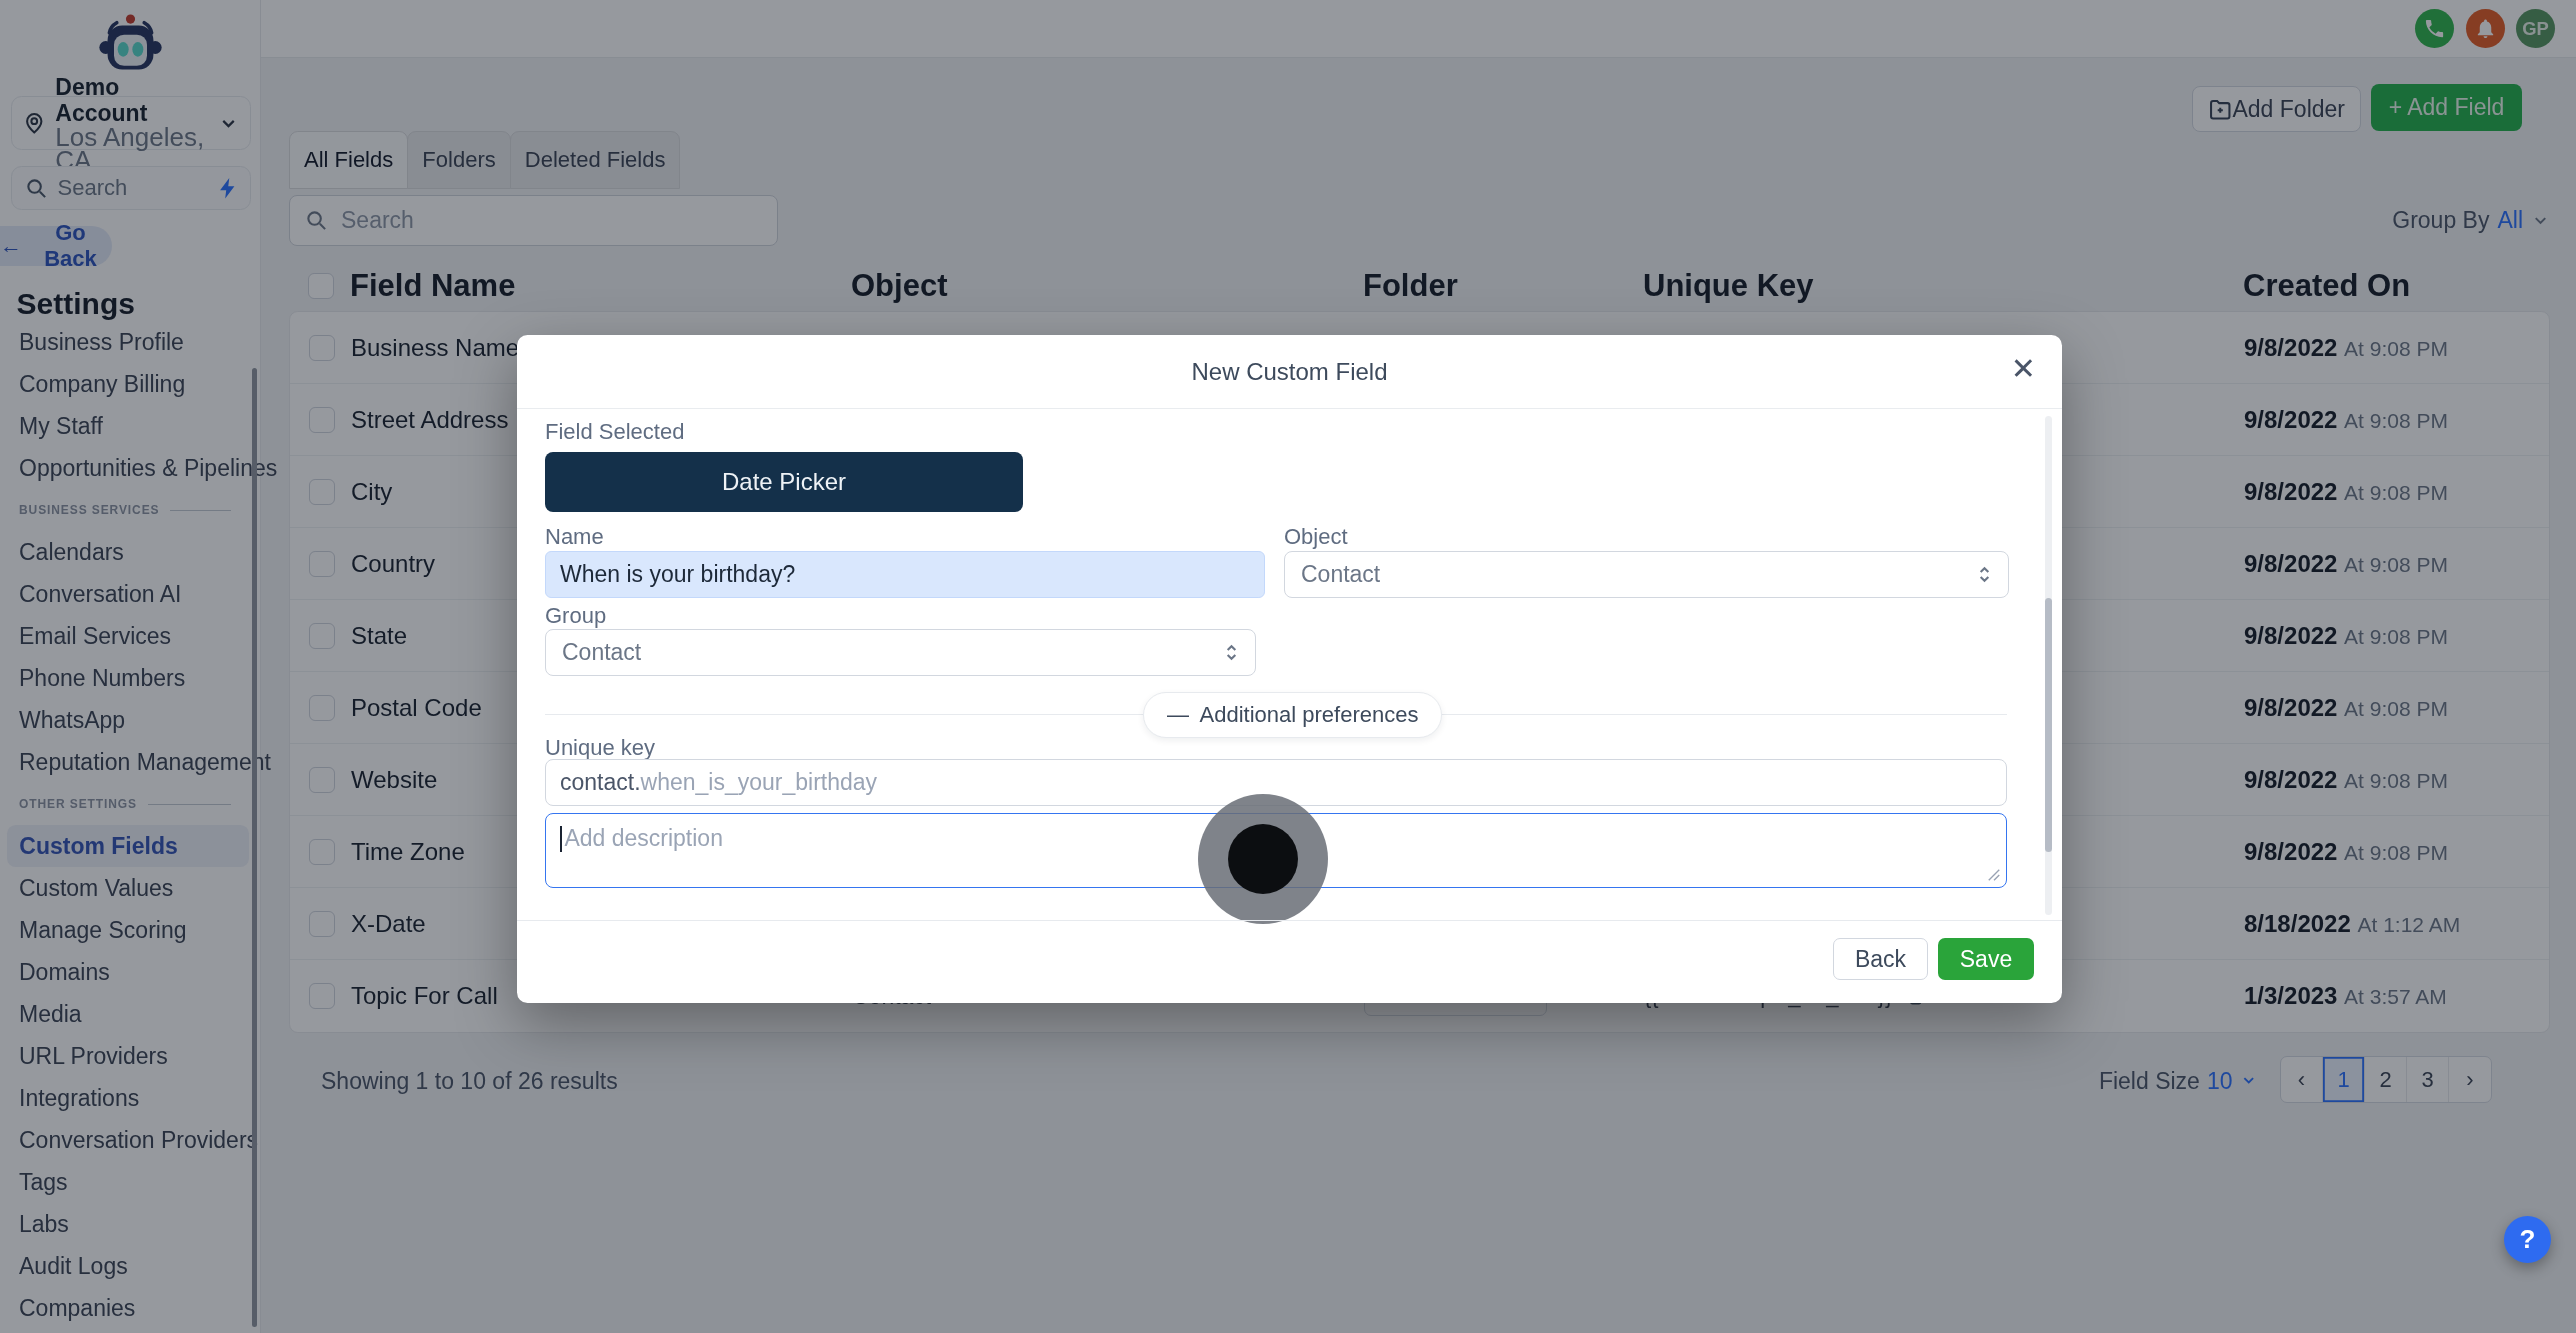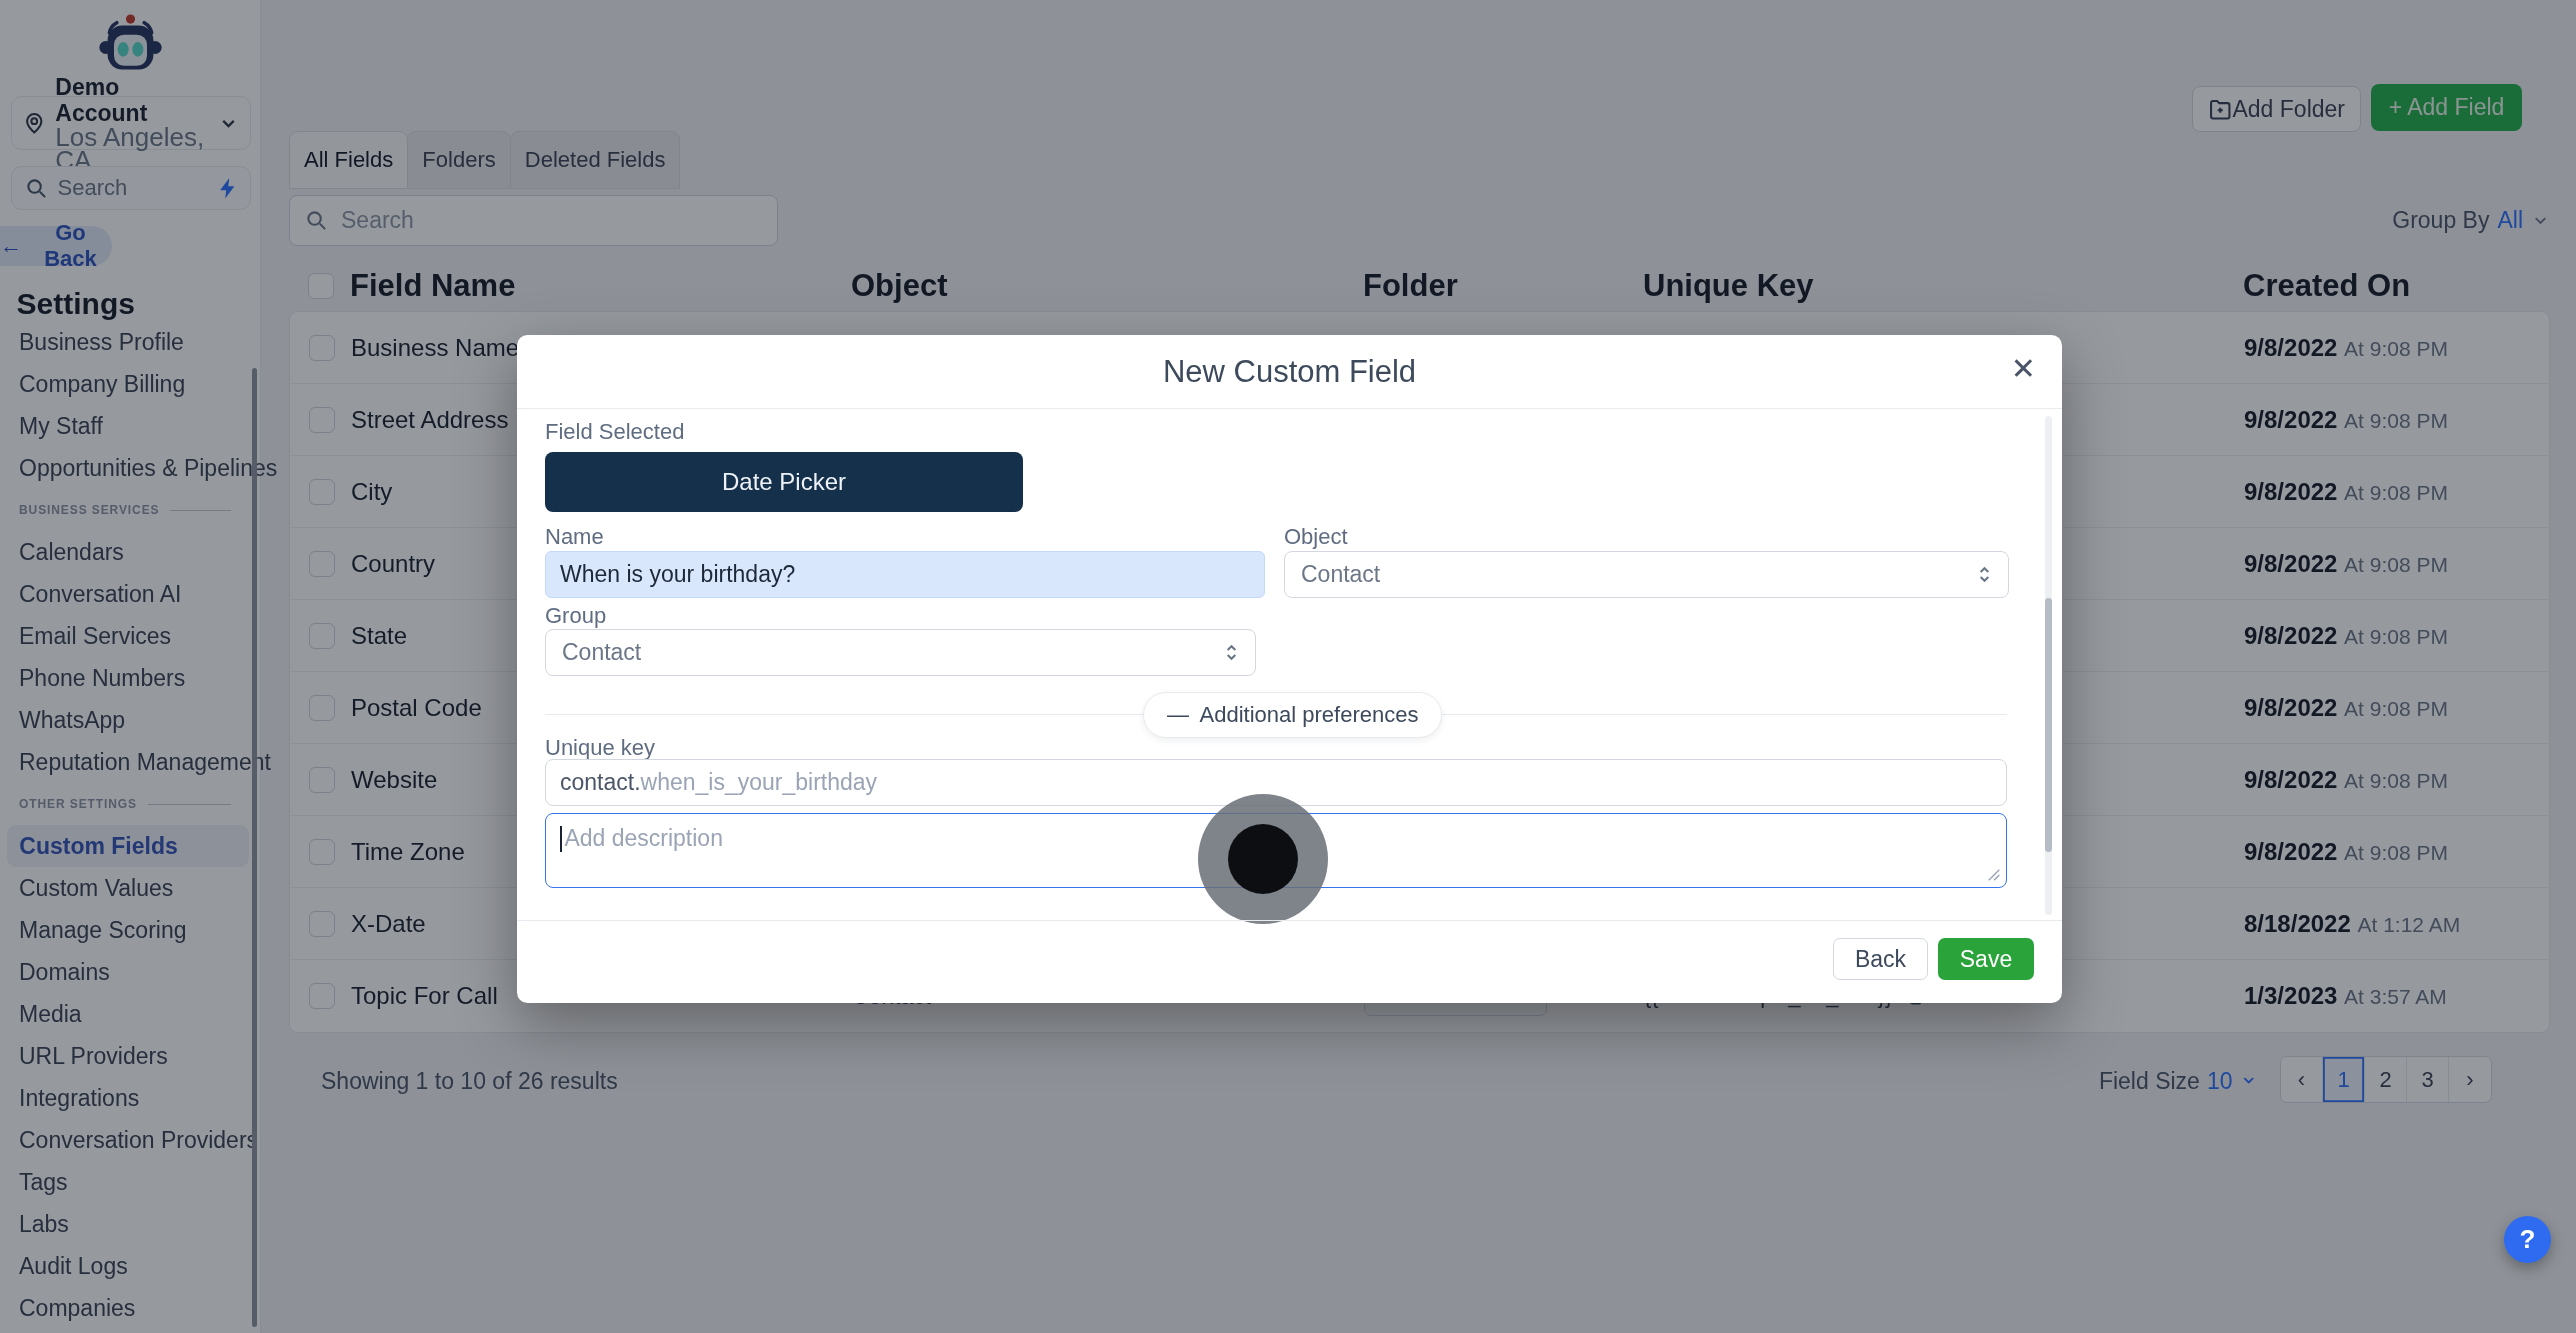--- a/index.html
+++ b/index.html
@@ -107,21 +107,21 @@
               font-size:22px; color:#3a4354; border-right:0.9px solid #e6e8eb; cursor:pointer; }
   .page-btn:last-child { border-right:none; }
   .page-btn.active { box-shadow:inset 0 0 0 1.8px #2970ff; background:#ecf3ff; color:#2970ff; }
 
   
   .overlay { position:fixed; inset:0; background:rgba(16,22,34,0.44); z-index:40; }
   .modal { position:absolute; left:517px; top:335px; width:1545px; height:668px;
            background:#fff; border-radius:10.5px; box-shadow:0 21px 61px rgba(0,0,0,.35); z-index:50; }
   .m-head { position:relative; height:74px; border-bottom:0.9px solid #e9ecef; }
   .m-title { position:absolute; left:0; right:0; top:0; height:74px; display:flex;
-             align-items:center; justify-content:center; font-size:31px; font-weight:500; color:#3d4a5c; }
+             align-items:center; justify-content:center; font-size:24px; font-weight:500; color:#3d4a5c; }
   .m-close { position:absolute; right:26px; top:19px; font-size:30px; color:#4a5568;
              background:none; border:none; cursor:pointer; font-family:inherit; line-height:1; }
   .m-label { position:absolute; font-size:22px; color:#5f6c81; }
   .dp-btn { position:absolute; left:28px; top:117px; width:478px; height:60px;
             background:#14304a; border:none; border-radius:8px; color:#eef2f6;
             font-size:24px; font-family:inherit; cursor:pointer; }
   .name-input { position:absolute; left:28px; top:216px; width:720px; height:47px;
                 background:#d9e7fd; border:0.9px solid #c3d8fb; border-radius:6.1px;
                 padding:0 14px; font-size:23px; color:#1d2939; font-family:inherit; outline:none; }
   .selectbox { position:absolute; height:47px; border:0.9px solid #d2d7df; border-radius:8px;
@@ -245,20 +245,35 @@
     <div class="nav-item">Conversation Providers</div>
     <div class="nav-item">Tags</div>
     <div class="nav-item">Labs</div>
     <div class="nav-item">Audit Logs</div>
     <div class="nav-item">Companies</div>
   </nav>
   <div class="side-scrollbar"></div>
 </aside>
 
 <div class="main">
+  <div class="topbar">
+    <div class="circ phone">
+      <svg width="23" height="23" viewBox="0 0 24 24">
+        <path fill="#fff" d="M6.6 10.8c1.4 2.8 3.8 5.1 6.6 6.6l2.2-2.2c.3-.3.7-.4 1-.2 1.2.4 2.4.6 3.6.6.6 0 1 .4 1 1V20c0 .6-.4 1-1 1C10.8 21 3 13.2 3 4c0-.6.4-1 1-1h3.5c.6 0 1 .4 1 1 0 1.2.2 2.4.6 3.6.1.3 0 .7-.2 1l-2.3 2.2z"></path>
+      </svg>
+    </div>
+    <div class="circ bell">
+      <svg width="23" height="23" viewBox="0 0 24 24">
+        <path fill="#fff" d="M12 22c1.1 0 2-.9 2-2h-4c0 1.1.9 2 2 2zm6-6v-5c0-3.1-1.6-5.6-4.5-6.3V4c0-.8-.7-1.5-1.5-1.5S10.5 3.2 10.5 4v.7C7.6 5.4 6 7.9 6 11v5l-2 2v1h16v-1l-2-2z"></path>
+      </svg>
+    </div>
+    <div class="circ avatar">
+      <span>GP</span>
+    </div>
+  </div>
 
   <button class="btn-outline add-folder">
     <svg width="24.5" height="24.5" viewBox="0 0 24 24" fill="none" stroke="#344054" stroke-width="2">
       <path d="M3 19V6a2 2 0 0 1 2-2h4l2 2h8a2 2 0 0 1 2 2v11a2 2 0 0 1-2 2H5a2 2 0 0 1-2-2z"></path>
       <path d="M12 10.5v5M9.5 13h5"></path>
     </svg>
     <span>Add Folder</span>
   </button>
   <button class="add-field">+ Add Field</button>
 

